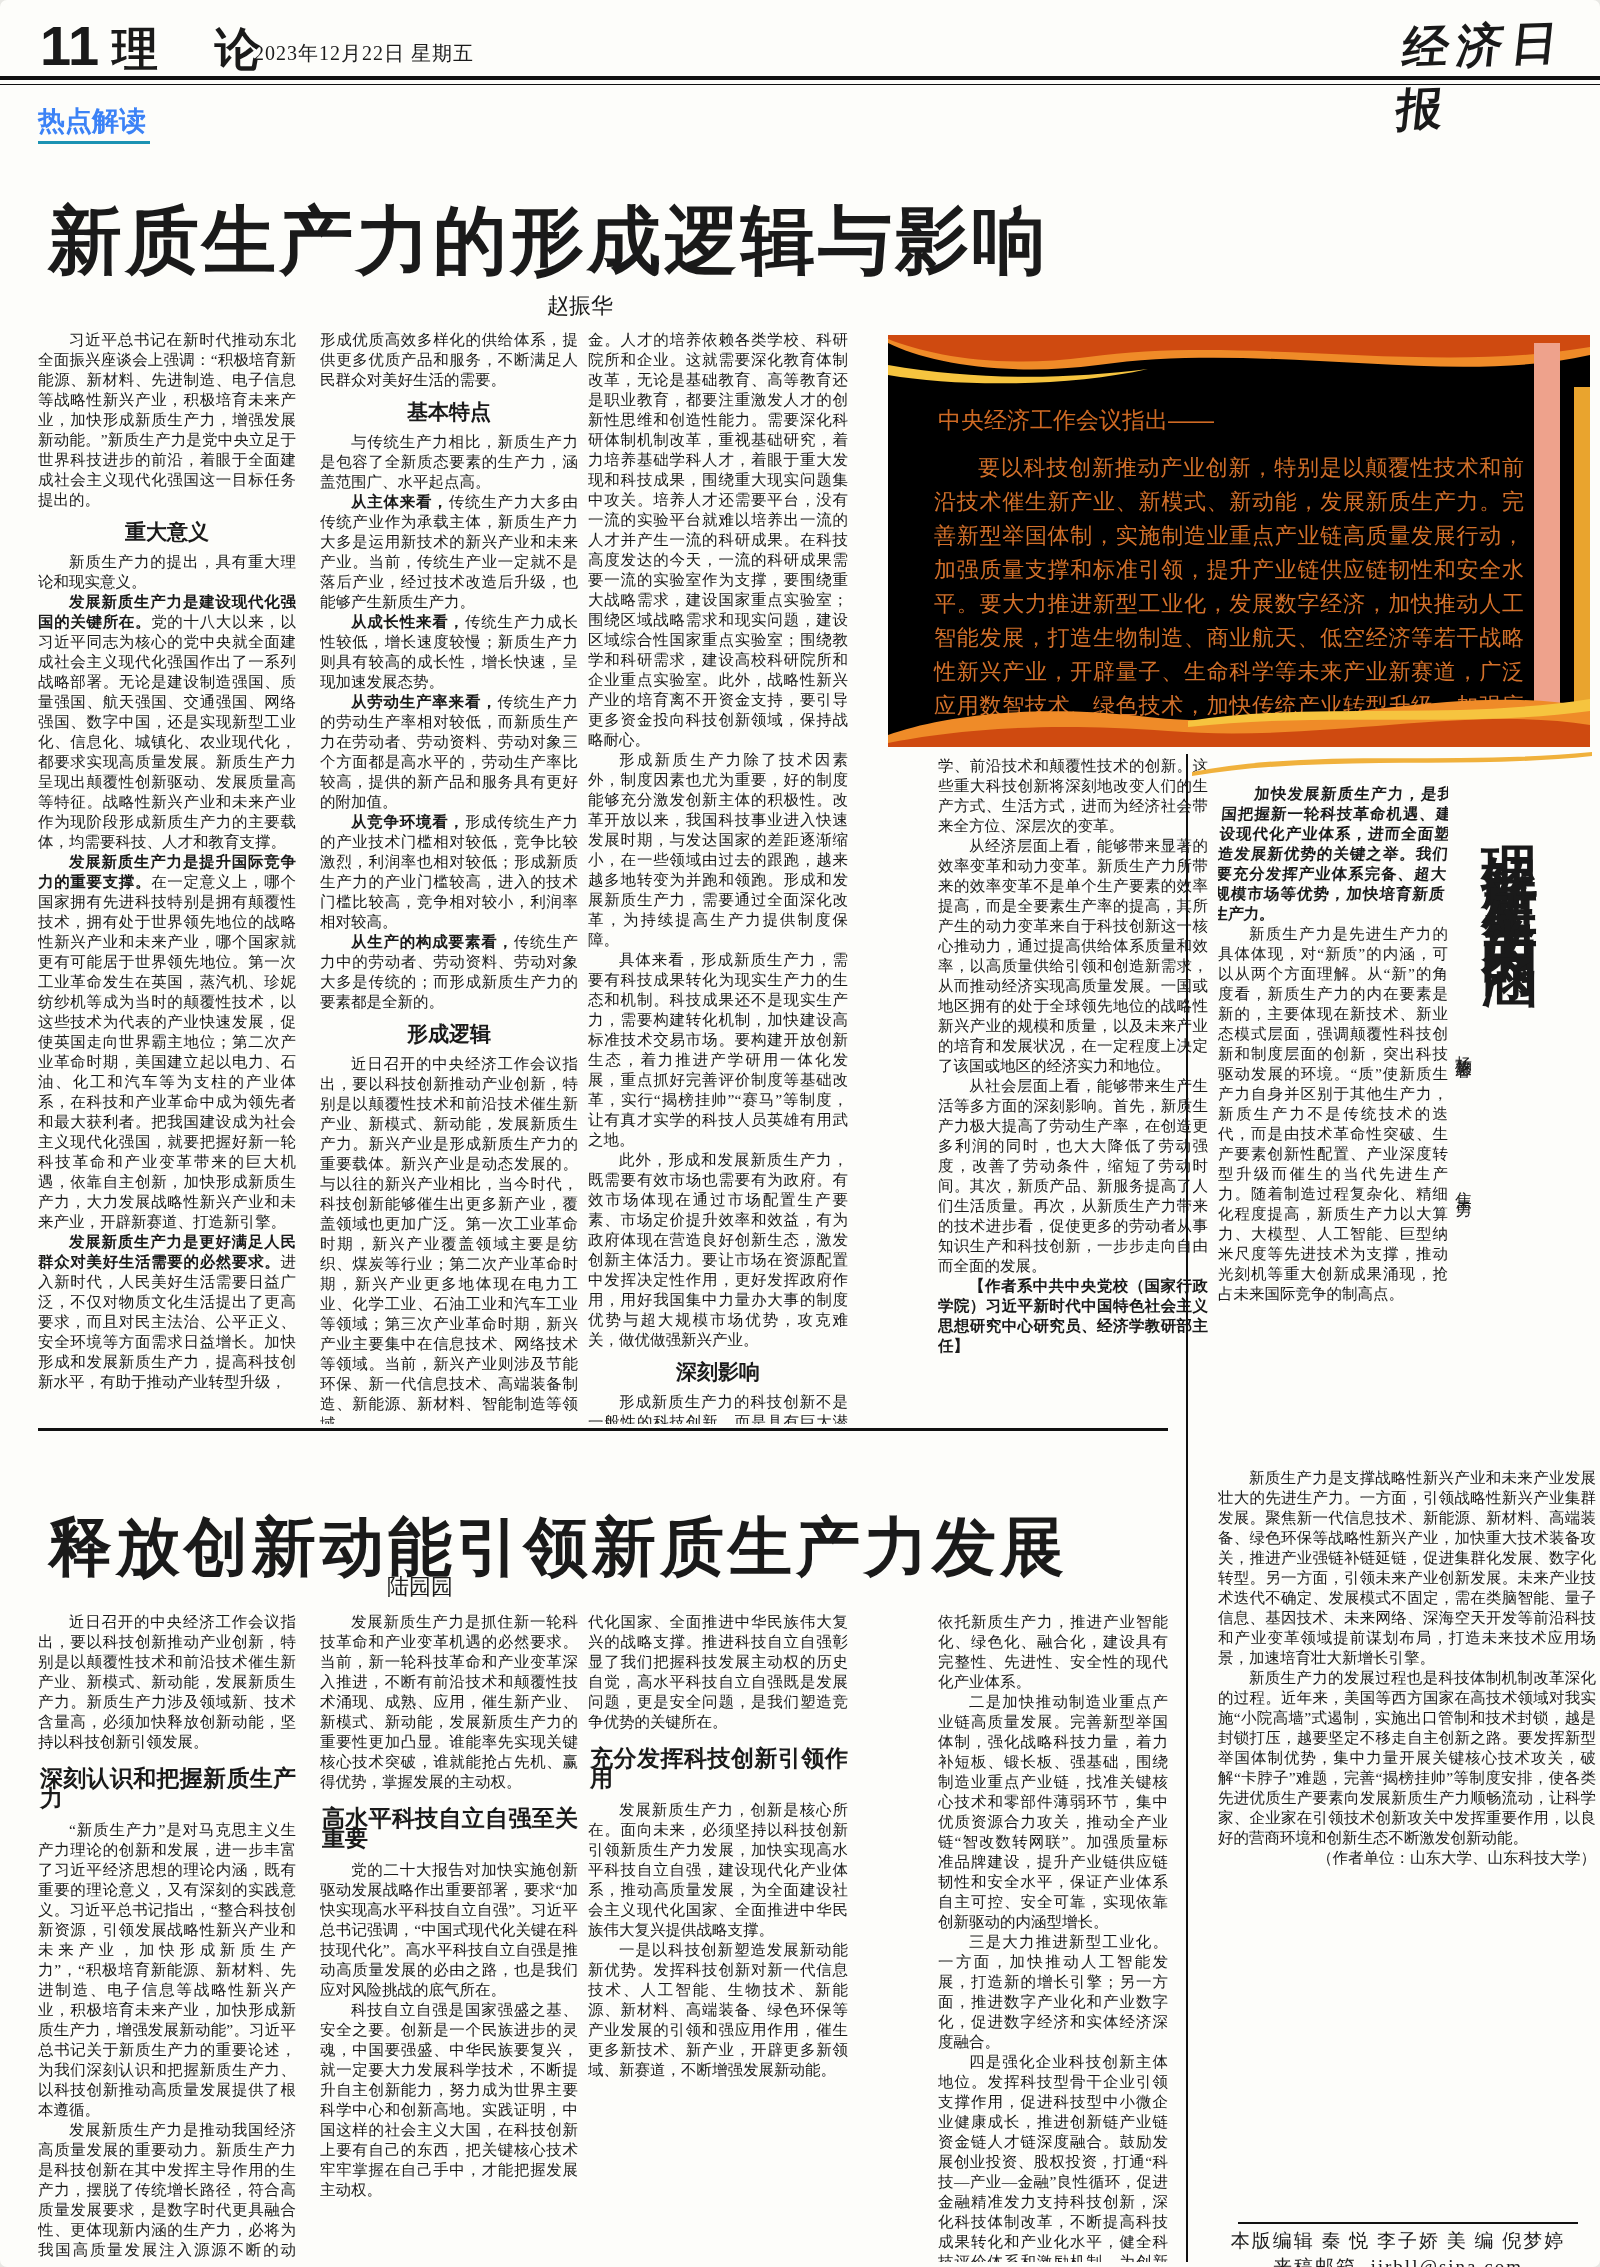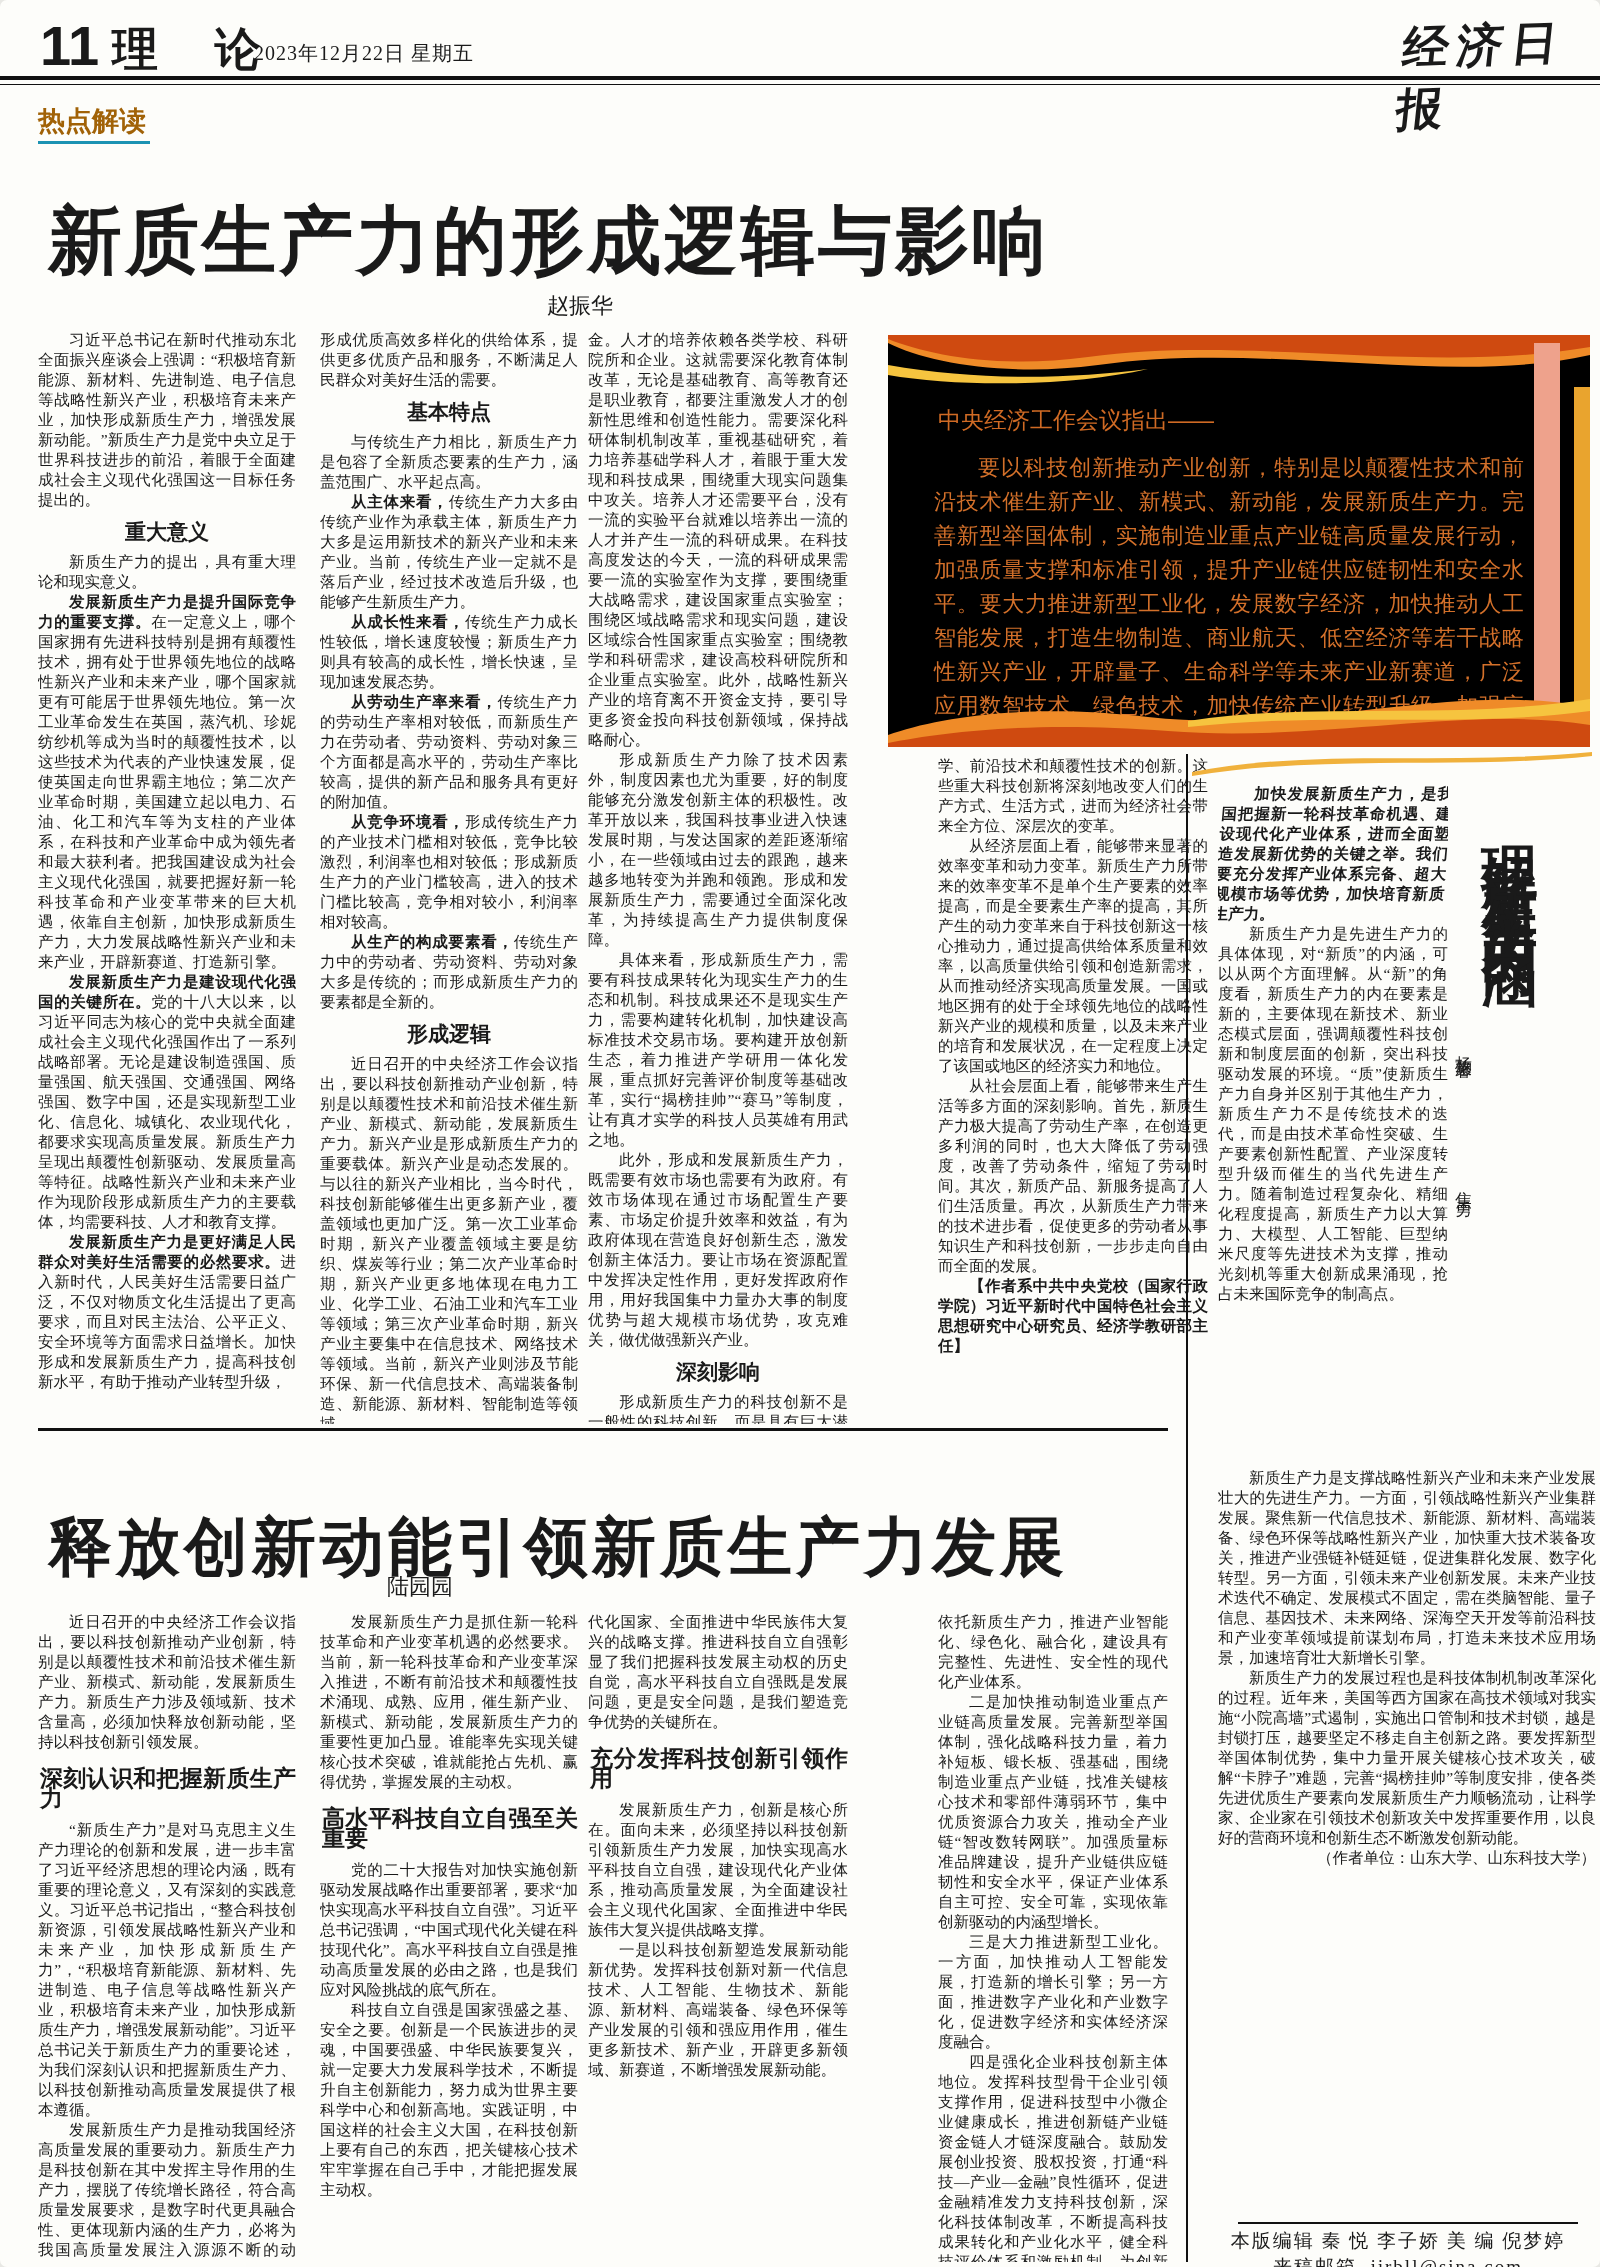--- a/index.html
+++ b/index.html
@@ -6,21 +6,21 @@
   #sheet{position:relative;width:1600px;height:2267px;margin:0 auto;background:#fdfdfa;
          font-family:"Liberation Serif","DejaVu Serif",serif;color:#1a1a1a;overflow:hidden;border-radius:7px;}
   .abs{position:absolute;}
   
   .pagenum{font-family:"Liberation Sans","DejaVu Sans",sans-serif;font-weight:800;font-size:56px;line-height:1;}
   .section{font-family:"Liberation Sans","DejaVu Sans",sans-serif;font-weight:800;font-size:46px;letter-spacing:22px;line-height:1;}
   .dateline{font-size:20px;letter-spacing:1px;}
   .masthead{font-weight:700;font-size:46px;letter-spacing:8px;transform:skewX(-8deg) rotate(-2deg);}
   .rule{background:#111;}
   
-  .hotlabel{font-family:"Liberation Sans","DejaVu Sans",sans-serif;font-weight:800;font-size:27px;color:#a16207;}
+  .hotlabel{font-family:"Liberation Sans","DejaVu Sans",sans-serif;font-weight:800;font-size:27px;color:#3b82f6;}
   
   .a1title{font-family:"Liberation Sans","DejaVu Sans",sans-serif;font-weight:900;font-size:74px;letter-spacing:3px;white-space:nowrap;}
   .byline{font-size:22px;text-align:center;}
   .col{font-size:15.5px;line-height:20px;text-align:justify;overflow:hidden;}
   .col p{margin:0;text-indent:2em;}
   .col p.cont{text-indent:0;}
   .subhead1{font-family:"Liberation Sans","DejaVu Sans",sans-serif;font-weight:800;font-size:21px;text-align:center;text-indent:0 !important;margin:12px 0 10px 0 !important;}
   .subhead2{font-family:"Liberation Sans","DejaVu Sans",sans-serif;font-weight:800;font-size:23px;text-indent:0 !important;margin:16px 0 12px 2px !important;}
   .credit{font-weight:700;}
   
@@ -70,22 +70,22 @@
       <path d="M0,70 L702,70 L702,30 C560,4 420,58 260,40 C140,26 50,40 0,58 Z" fill="#ef8b28"></path>
       <path d="M0,70 L702,70 L702,48 C580,28 430,66 280,54 C150,44 60,54 0,66 Z" fill="#cf4a10"></path>
       <path d="M300,44 C430,24 560,44 702,22 L702,34 C570,52 440,34 300,50 Z" fill="#f6c43f"></path>
     </svg>
   </div>
 
   <div class="abs col" style="left:38px;top:330px;width:258px;height:1094px;">
     <p>习近平总书记在新时代推动东北全面振兴座谈会上强调：“积极培育新能源、新材料、先进制造、电子信息等战略性新兴产业，积极培育未来产业，加快形成新质生产力，增强发展新动能。”新质生产力是党中央立足于世界科技进步的前沿，着眼于全面建成社会主义现代化强国这一目标任务提出的。</p>
     <p class="subhead1">重大意义</p>
     <p>新质生产力的提出，具有重大理论和现实意义。</p>
+    <p><b>发展新质生产力是建设现代化强国的关键所在。</b><span>党的十八大以来，以习近平同志为核心的党中央就全面建成社会主义现代化强国作出了一系列战略部署。无论是建设制造强国、质量强国、航天强国、交通强国、网络强国、数字中国，还是实现新型工业化、信息化、城镇化、农业现代化，都要求实现高质量发展。新质生产力呈现出颠覆性创新驱动、发展质量高等特征。战略性新兴产业和未来产业作为现阶段形成新质生产力的主要载体，均需要科技、人才和教育支撑。</span></p>
     <p><b>发展新质生产力是提升国际竞争力的重要支撑。</b><span>在一定意义上，哪个国家拥有先进科技特别是拥有颠覆性技术，拥有处于世界领先地位的战略性新兴产业和未来产业，哪个国家就更有可能居于世界领先地位。第一次工业革命发生在英国，蒸汽机、珍妮纺纱机等成为当时的颠覆性技术，以这些技术为代表的产业快速发展，促使英国走向世界霸主地位；第二次产业革命时期，美国建立起以电力、石油、化工和汽车等为支柱的产业体系，在科技和产业革命中成为领先者和最大获利者。把我国建设成为社会主义现代化强国，就要把握好新一轮科技革命和产业变革带来的巨大机遇，依靠自主创新，加快形成新质生产力，大力发展战略性新兴产业和未来产业，开辟新赛道、打造新引擎。</span></p>
-    <p><b>发展新质生产力是建设现代化强国的关键所在。</b><span>党的十八大以来，以习近平同志为核心的党中央就全面建成社会主义现代化强国作出了一系列战略部署。无论是建设制造强国、质量强国、航天强国、交通强国、网络强国、数字中国，还是实现新型工业化、信息化、城镇化、农业现代化，都要求实现高质量发展。新质生产力呈现出颠覆性创新驱动、发展质量高等特征。战略性新兴产业和未来产业作为现阶段形成新质生产力的主要载体，均需要科技、人才和教育支撑。</span></p>
     <p><b>发展新质生产力是更好满足人民群众对美好生活需要的必然要求。</b><span>进入新时代，人民美好生活需要日益广泛，不仅对物质文化生活提出了更高要求，而且对民主法治、公平正义、安全环境等方面需求日益增长。加快形成和发展新质生产力，提高科技创新水平，有助于推动产业转型升级，</span></p>
   </div>
 
   <div class="abs col" style="left:320px;top:330px;width:258px;height:1094px;">
     <p class="cont">形成优质高效多样化的供给体系，提供更多优质产品和服务，不断满足人民群众对美好生活的需要。</p>
     <p class="subhead1">基本特点</p>
     <p>与传统生产力相比，新质生产力是包容了全新质态要素的生产力，涵盖范围广、水平起点高。</p>
     <p><b>从主体来看，</b><span>传统生产力大多由传统产业作为承载主体，新质生产力大多是运用新技术的新兴产业和未来产业。当前，传统生产业一定就不是落后产业，经过技术改造后升级，也能够产生新质生产力。</span></p>
     <p><b>从成长性来看，</b><span>传统生产力成长性较低，增长速度较慢；新质生产力则具有较高的成长性，增长快速，呈现加速发展态势。</span></p>
     <p><b>从劳动生产率来看，</b><span>传统生产力的劳动生产率相对较低，而新质生产力在劳动者、劳动资料、劳动对象三个方面都是高水平的，劳动生产率比较高，提供的新产品和服务具有更好的附加值。</span></p>

